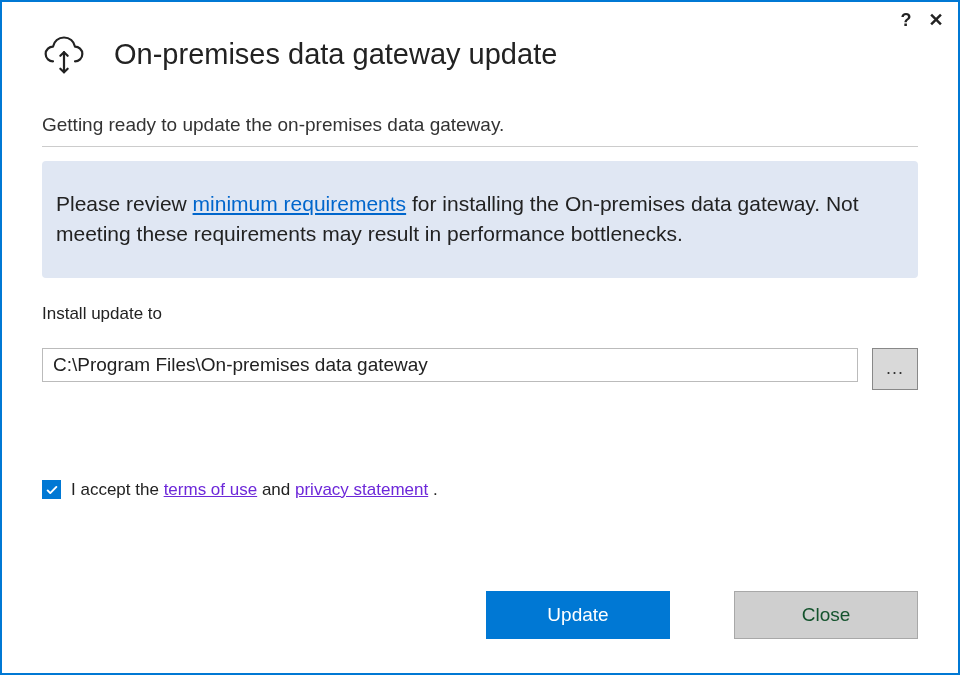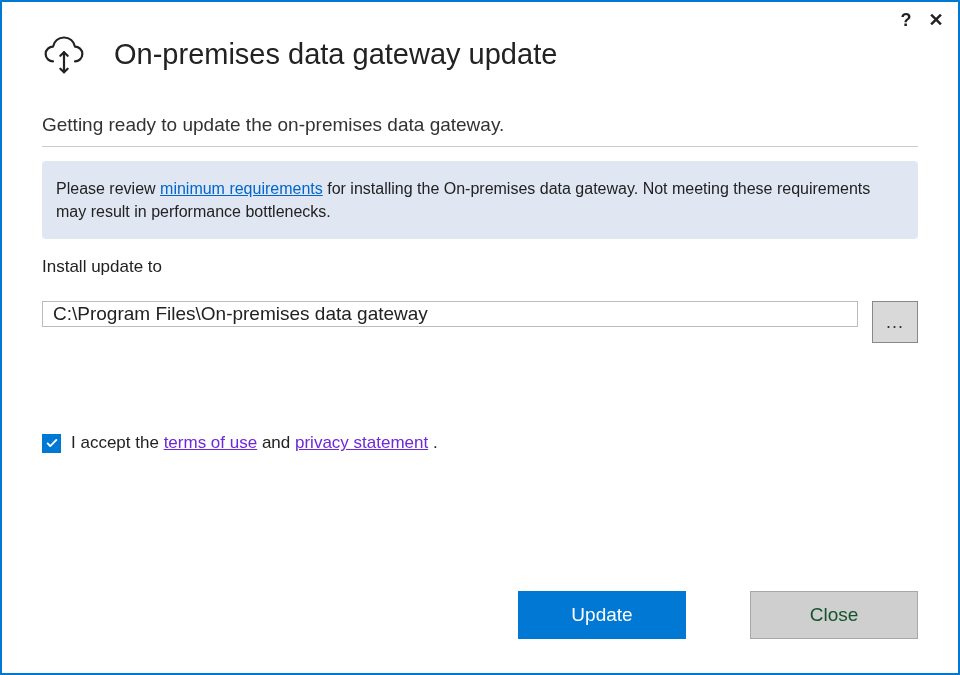--- a/index.html
+++ b/index.html
@@ -64,25 +64,25 @@
     .subtitle {
       font-size: 19px;
       color: #333;
       padding-bottom: 10px;
       border-bottom: 1px solid #ccc;
       margin-bottom: 14px;
     }
     .notice {
       background: #e0e7f3;
       border-radius: 4px;
-      padding: 16px 14px;
-      font-size: 16px;
+      padding: 28px 14px;
+      font-size: 21px;
       color: #222;
       line-height: 1.45;
-      margin-bottom: 18px;
+      margin-bottom: 26px;
     }
     .notice a {
       color: #0066cc;
       text-decoration: underline;
       cursor: pointer;
     }
     .field-label {
       font-size: 17px;
       color: #222;
       margin-bottom: 24px;
@@ -92,21 +92,21 @@
       gap: 14px;
       align-items: stretch;
     }
     .path-input {
       flex: 1;
       border: 1px solid #bbb;
       padding: 8px 10px;
       font-size: 19px;
       font-family: inherit;
       color: #222;
-      height: 26px;
+      height: 34px;
     }
     .browse-btn {
       width: 46px;
       height: 42px;
       background: #d9d9d9;
       border: 1px solid #888;
       cursor: pointer;
       font-size: 18px;
       display: flex;
       align-items: center;
@@ -144,21 +144,21 @@
       text-align: center;
     }
     .footer {
       margin-top: auto;
       display: flex;
       justify-content: flex-end;
       gap: 16px;
       padding-bottom: 4px;
     }
     .btn {
-      width: 168px;
+      width: 184px;
       height: 48px;
       font-size: 19px;
       font-family: inherit;
       border: none;
       cursor: pointer;
     }
     .btn-primary {
       background: #0078d4;
       color: #fff;
     }

